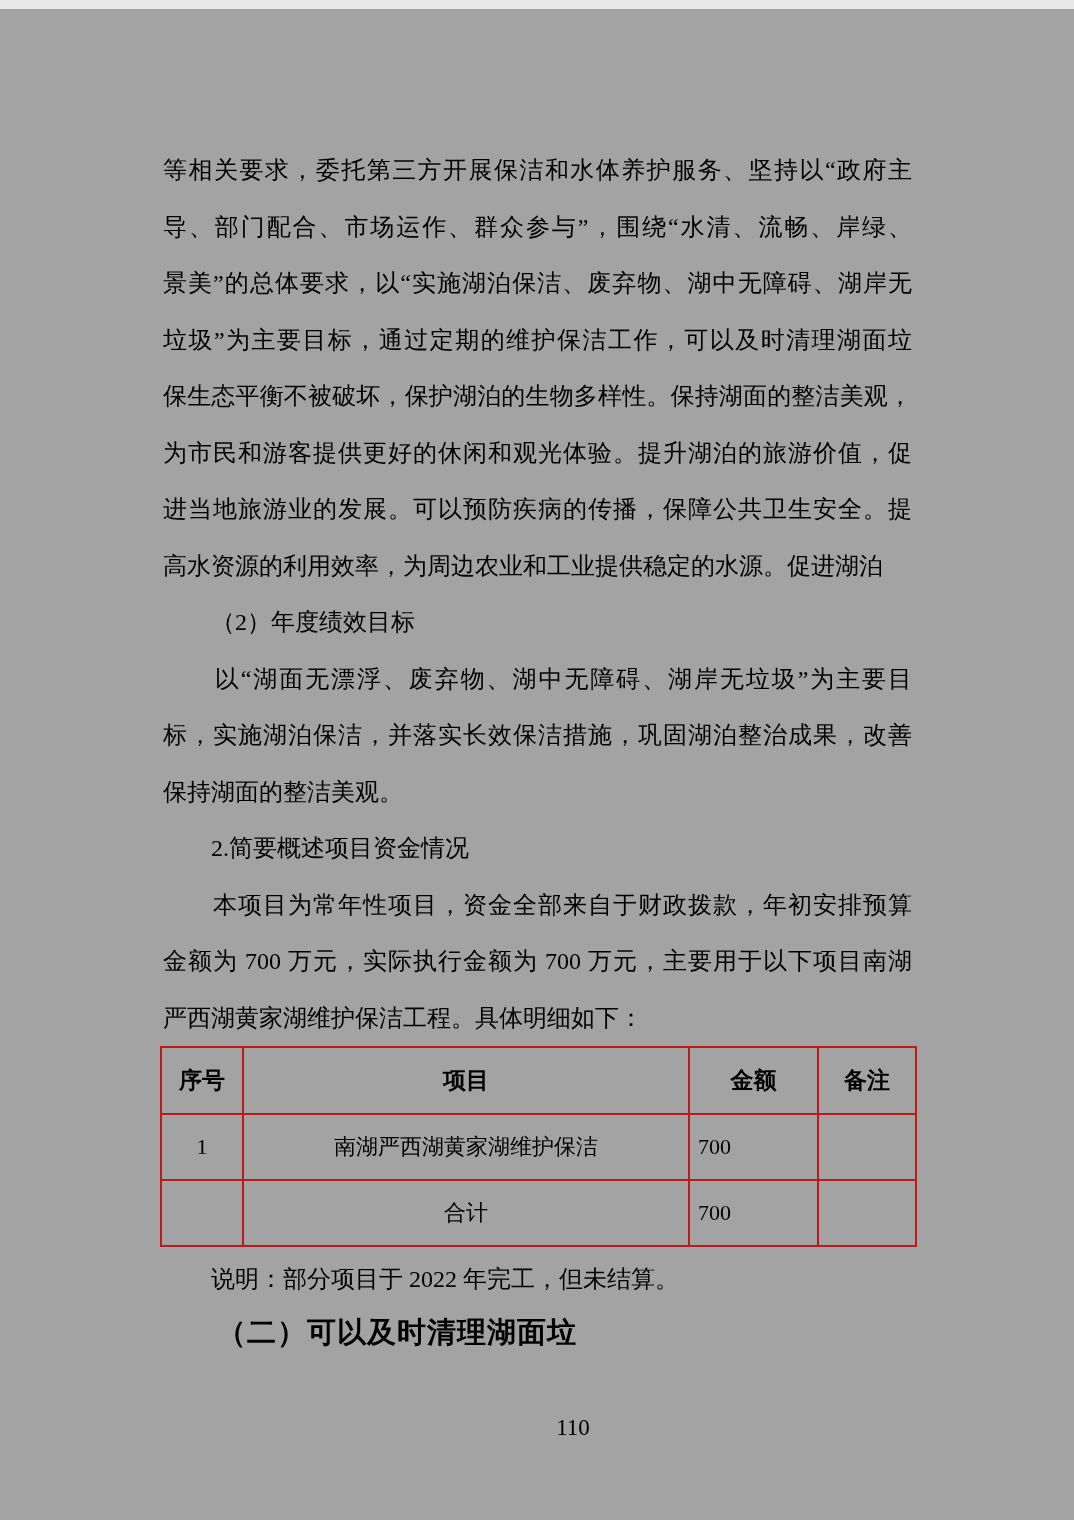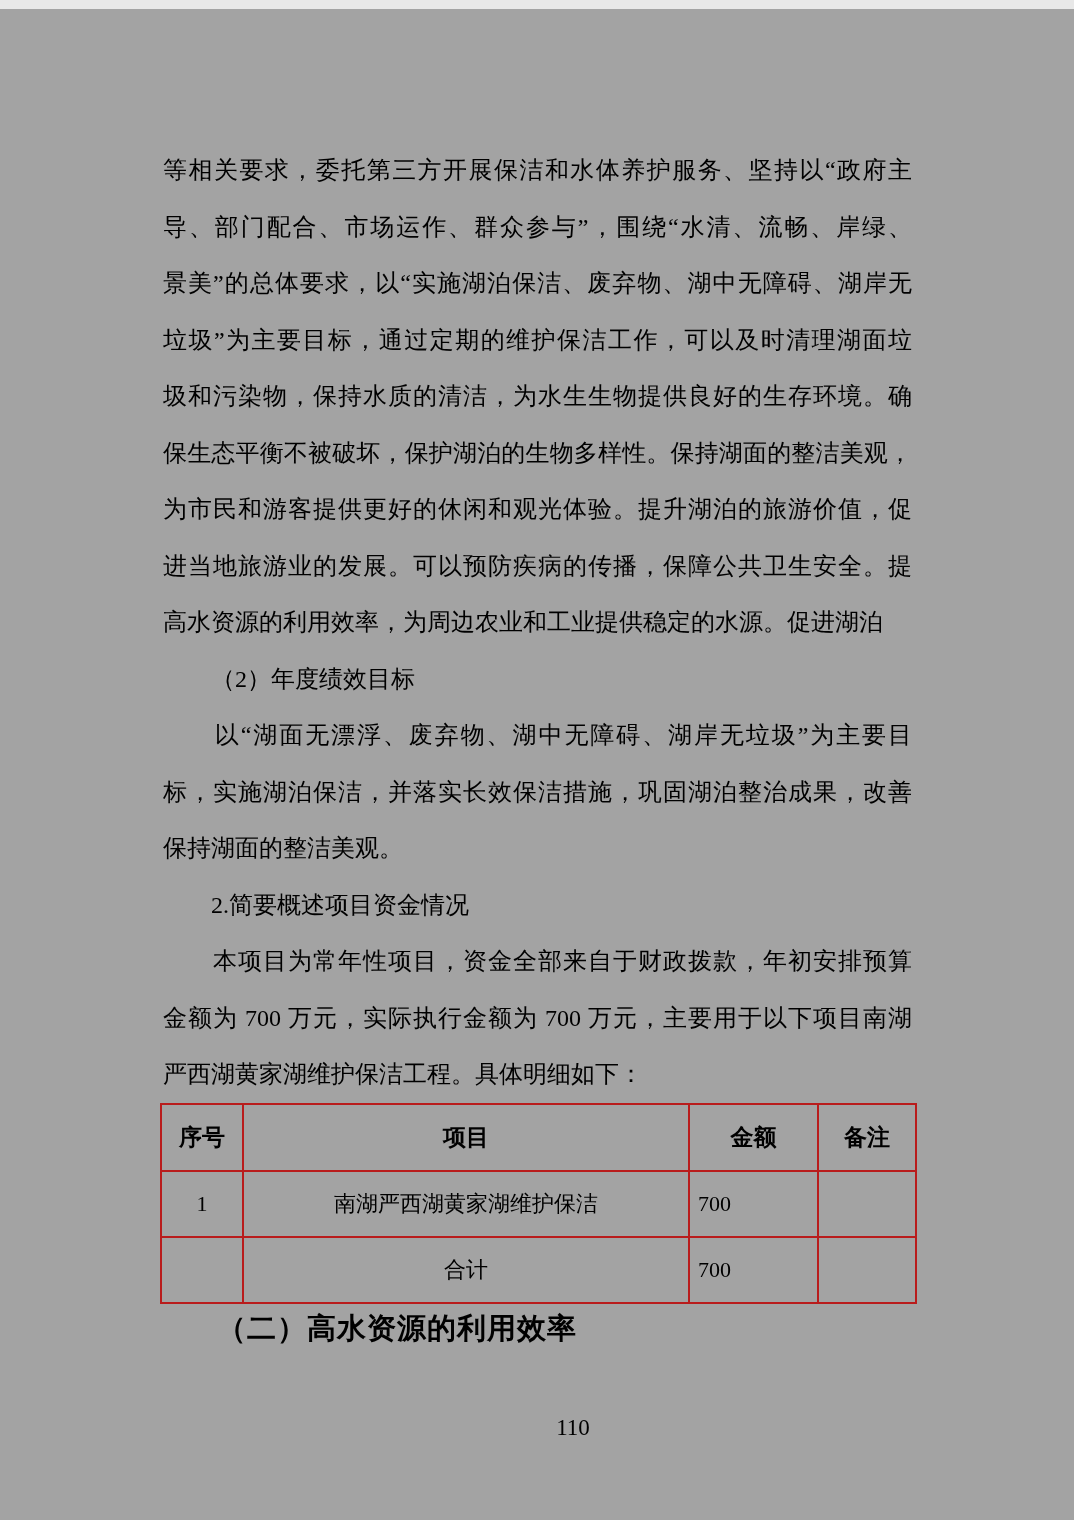--- a/index.html
+++ b/index.html
@@ -80,21 +80,20 @@
 <body>
 
 <div class="page">
   <div class="content">
 
     <div class="para">
         <div class="line">等相关要求，委托第三方开展保洁和水体养护服务、坚持以“政府主</div>
         <div class="line">导、部门配合、市场运作、群众参与”，围绕“水清、流畅、岸绿、</div>
         <div class="line">景美”的总体要求，以“实施湖泊保洁、废弃物、湖中无障碍、湖岸无</div>
         <div class="line">垃圾”为主要目标，通过定期的维护保洁工作，可以及时清理湖面垃</div>
-        <div class="line">圾和污染物，保持水质的清洁，为水生生物提供良好的生存环境。确</div>
         <div class="line">保生态平衡不被破坏，保护湖泊的生物多样性。保持湖面的整洁美观，</div>
         <div class="line">为市民和游客提供更好的休闲和观光体验。提升湖泊的旅游价值，促</div>
         <div class="line">进当地旅游业的发展。可以预防疾病的传播，保障公共卫生安全。提</div>
         <div class="line">高水资源的利用效率，为周边农业和工业提供稳定的水源。促进湖泊</div>
       </div>
 
     <div class="para">
         <div class="line">　　（2）年度绩效目标</div>
       </div>
 
@@ -138,18 +137,19 @@
         </tr>
         <tr>
           <td class="c-center"></td>
           <td class="c-center">合计</td>
           <td class="c-amount">700</td>
           <td class="c-center"></td>
         </tr>
       </tbody>
     </table>
 
+    <div class="note">　　说明：部分项目于 2022 年完工，但未结算。</div>
 
-    <h2 class="section-heading">（二）高水资源的利用效率</h2>
+    <h2 class="section-heading">（二）可以及时清理湖面垃</h2>
   </div>
 
   <div class="footer">110</div>
 </div>
 
 </body></html>

